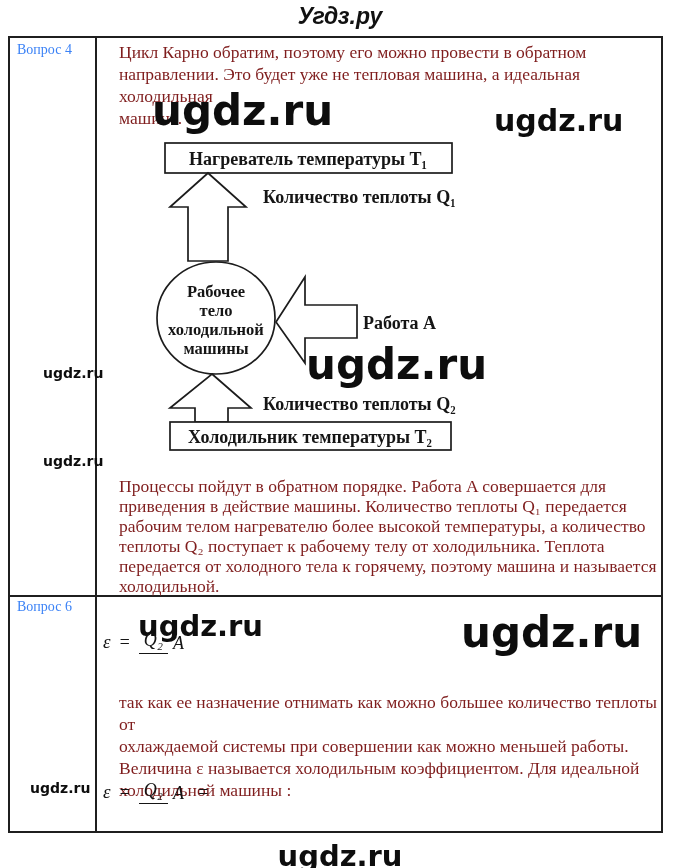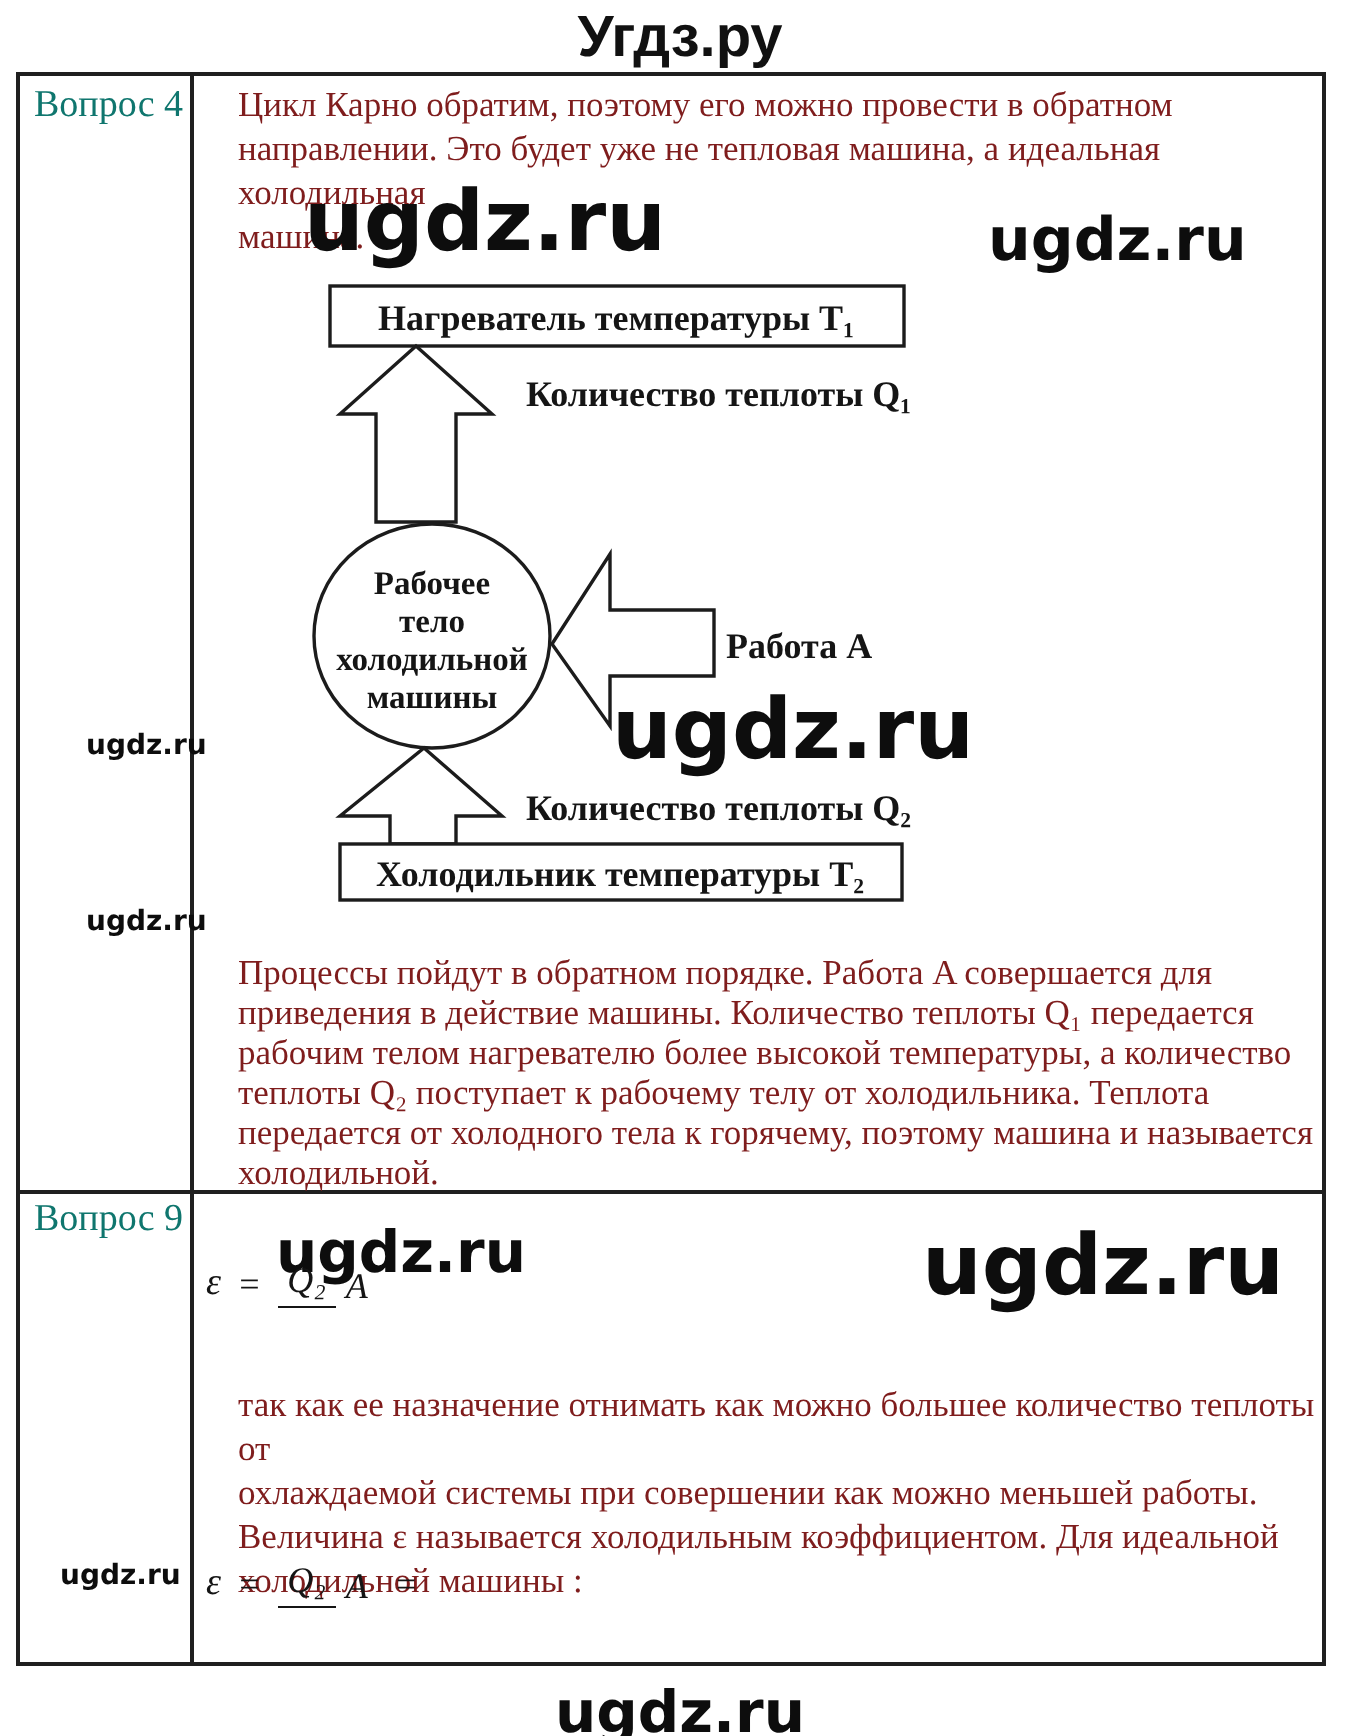--- a/index.html
+++ b/index.html
@@ -1,28 +1,28 @@
 <!DOCTYPE html>
 <html><head>
 <meta charset="utf-8">
 <style>
   html,body{margin:0;padding:0;}
   body{width:680px;height:868px;background:#f7f7f5;font-family:"Liberation Serif",serif;}
   .page{position:relative;width:680px;height:868px;background:#ffffff;overflow:hidden;color:#1c1c1c;}
 
   .title{position:absolute;left:0;right:0;top:3px;text-align:center;
-         font-family:"Liberation Sans",sans-serif;font-weight:bold;font-size:29px;color:#111;}
+         font-family:"Liberation Sans",sans-serif;font-weight:bold;font-size:23px;color:#111;font-style:italic;}
 
   
   .tbl{position:absolute;left:8px;top:36px;width:655px;height:797px;
        border:2px solid #1f1f1f;box-sizing:border-box;}
   .col-divider{position:absolute;left:95px;top:36px;width:2px;height:797px;background:#1f1f1f;}
   .row-divider{position:absolute;left:8px;top:595px;width:655px;height:2px;background:#1f1f1f;}
 
-  .qlabel{position:absolute;left:17px;font-size:19px;color:#0f766e;}
+  .qlabel{position:absolute;left:17px;font-size:14px;color:#3b82f6;}
 
   .textblock{position:absolute;left:119px;width:556px;font-size:17.5px;
              white-space:pre-line;color:#7f1d1d;}
 
   
   .wm{position:absolute;font-family:"DejaVu Sans",sans-serif;font-weight:bold;
       color:#0d0d0d;line-height:1;letter-spacing:0;}
 
   
   .formula{position:absolute;display:flex;align-items:center;gap:8px;
@@ -83,21 +83,21 @@
 
   <div class="wm" style="left:306px;top:344px;font-size:42px;">ugdz.ru</div>
 
   <div class="textblock" style="top:476px;line-height:20px;">Процессы пойдут в обратном порядке. Работа A совершается для
 приведения в действие машины. Количество теплоты Q₁ передается
 рабочим телом нагревателю более высокой температуры, а количество
 теплоты Q₂ поступает к рабочему телу от холодильника. Теплота
 передается от холодного тела к горячему, поэтому машина и называется
 холодильной.</div>
 
-  <div class="qlabel" style="top:599px;">Вопрос 9</div>
+  <div class="qlabel" style="top:599px;">Вопрос 6</div>
 
   <div class="wm" style="left:138px;top:612px;font-size:29px;">ugdz.ru</div>
   <div class="wm" style="left:461px;top:612px;font-size:42px;">ugdz.ru</div>
 
   <div class="formula" style="left:103px;top:630px;">
     <span class="sym">ε</span>
     <span>=</span>
     <span class="frac">
       <span class="num">Q₂</span>
       <span class="den">A</span>

